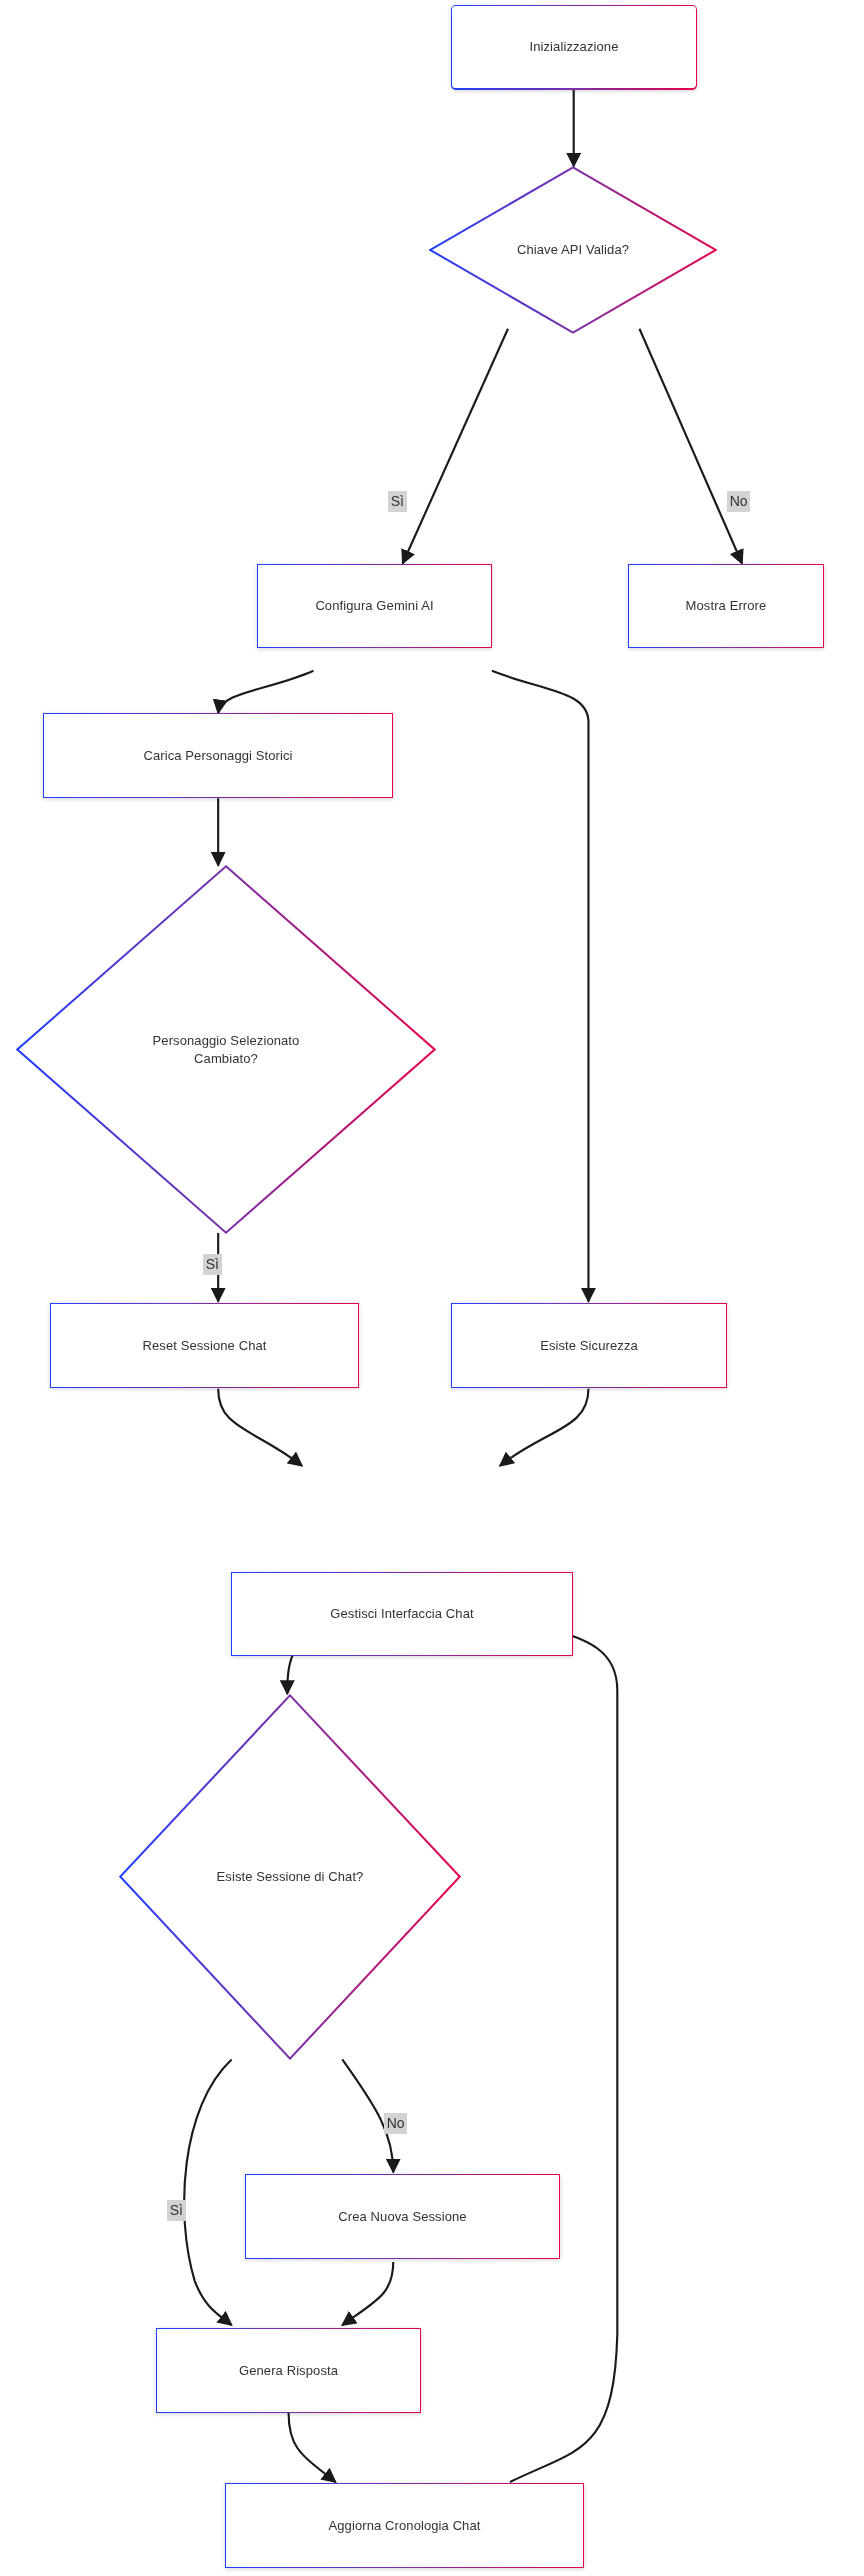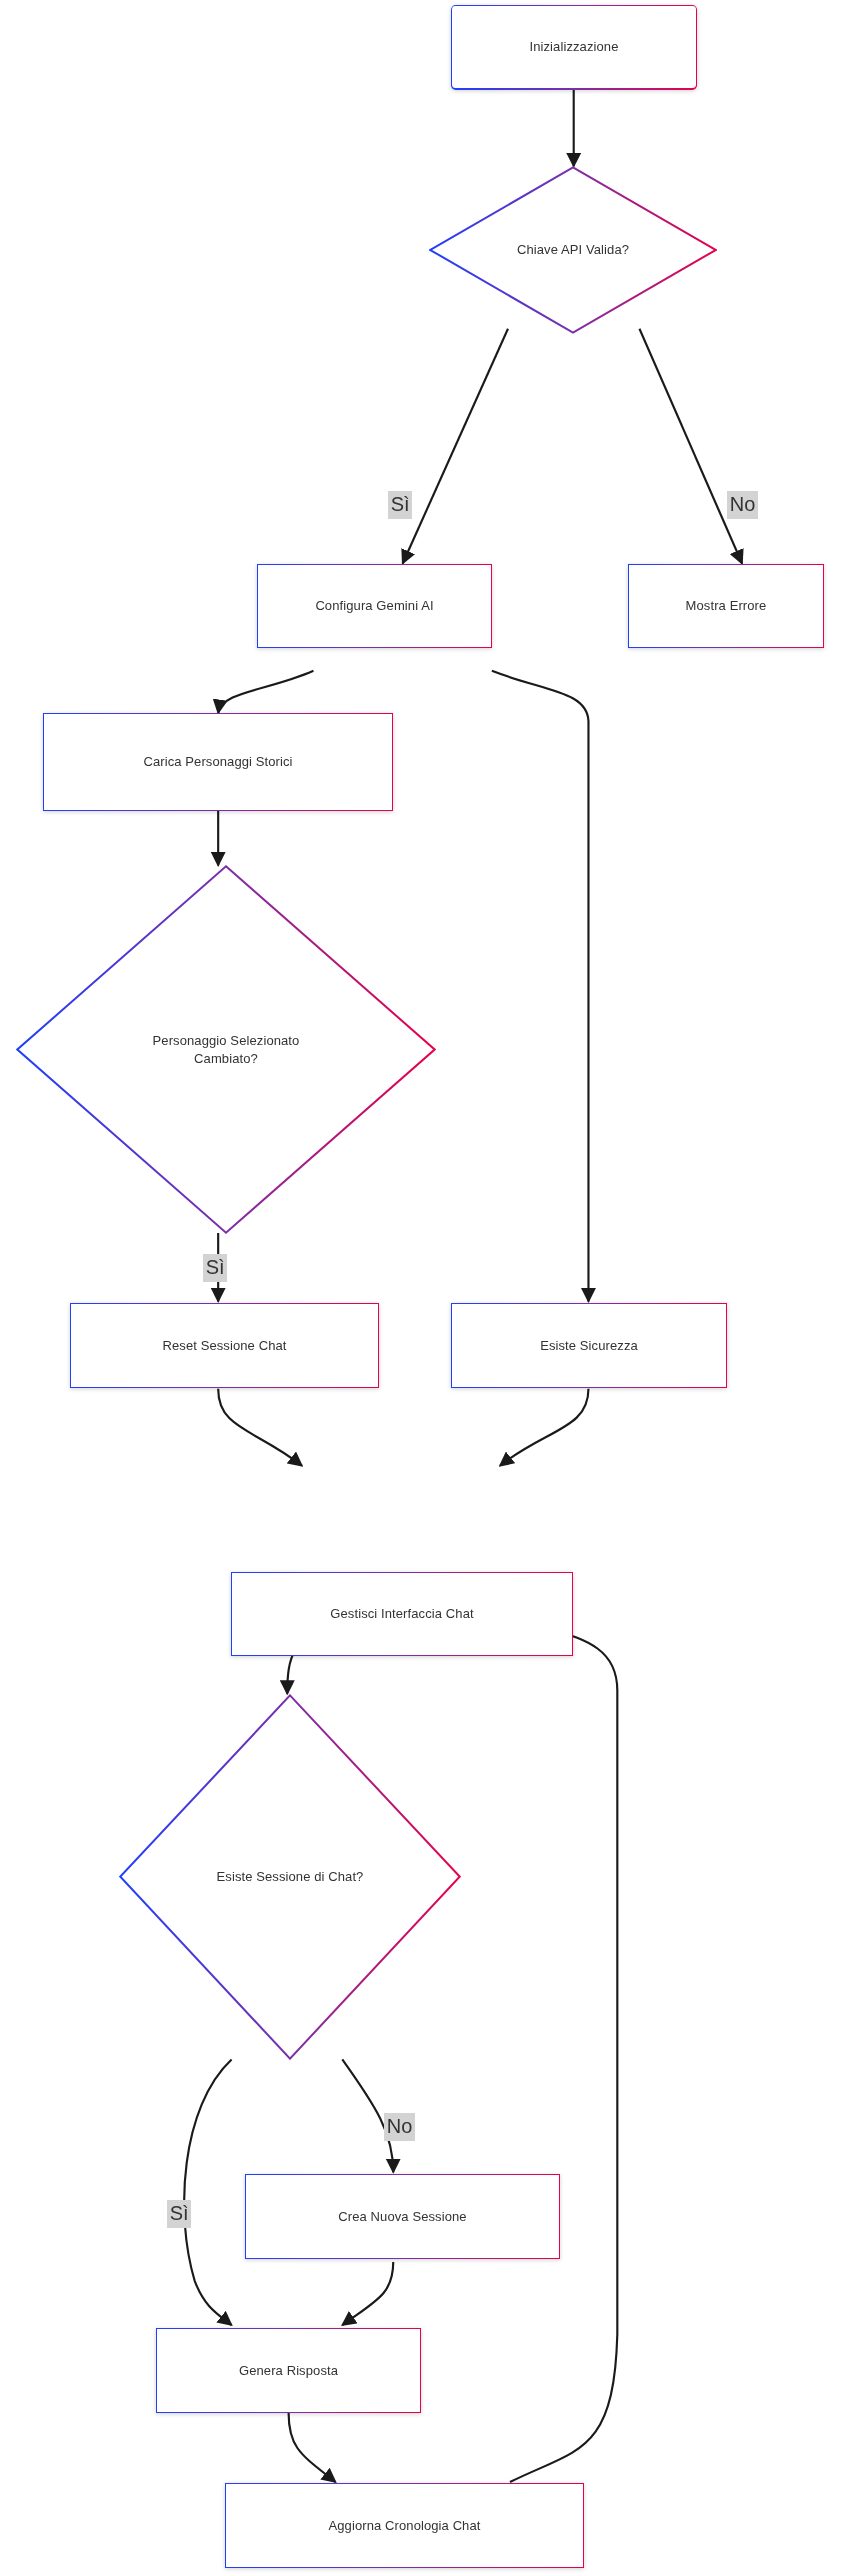--- a/index.html
+++ b/index.html
@@ -74,21 +74,21 @@
     color: #333333;
     text-align: center;
     white-space: pre-line;
   }
 
   
   .edge-label {
     position: absolute;
     background: #d3d3d3;
     color: #333333;
-    font-size: 20px;
+    font-size: 14px;
     line-height: 1.15;
     padding: 2px 2.7px 2.7px 2.7px;
     z-index: 5;
     white-space: nowrap;
   }
 </style>
 </head>
 <body>
 
 <div id="flow-root">
@@ -154,35 +154,35 @@
   <div class="edge-label" style="left:727px; top:491px;">No</div>
 
   <div class="node proc" style="left:257px; top:564px; width:235px; height:84px;">
     <div class="fill">Configura Gemini AI</div>
   </div>
 
   <div class="node proc" style="left:628px; top:564px; width:196px; height:84px;">
     <div class="fill">Mostra Errore</div>
   </div>
 
-  <div class="node proc" style="left:43px; top:713px; width:350px; height:98px;">
+  <div class="node proc" style="left:43px; top:713px; width:350px; height:85px;">
     <div class="fill">Carica Personaggi Storici</div>
   </div>
 
   <div class="node decision" style="left:16px; top:865px; width:420px; height:369px;">
     <svg class="dia-svg" viewBox="0 0 626 550" preserveAspectRatio="none">
       <polygon points="313,2 624,275 313,548 2,275" fill="#ffffff" stroke="url(#gradH)" stroke-width="3"></polygon>
     </svg>
     <div class="dia-label">Personaggio Selezionato
 Cambiato?</div>
   </div>
 
   <div class="edge-label" style="left:203px; top:1254px;">Sì</div>
 
-  <div class="node proc" style="left:70px; top:1303px; width:309px; height:85px;">
+  <div class="node proc" style="left:50px; top:1303px; width:309px; height:85px;">
     <div class="fill">Reset Sessione Chat</div>
   </div>
 
   <div class="node proc" style="left:451px; top:1303px; width:276px; height:85px;">
     <div class="fill">Esiste Sicurezza</div>
   </div>
 
   <div class="node proc" style="left:231px; top:1572px; width:342px; height:84px;">
     <div class="fill">Gestisci Interfaccia Chat</div>
   </div>

